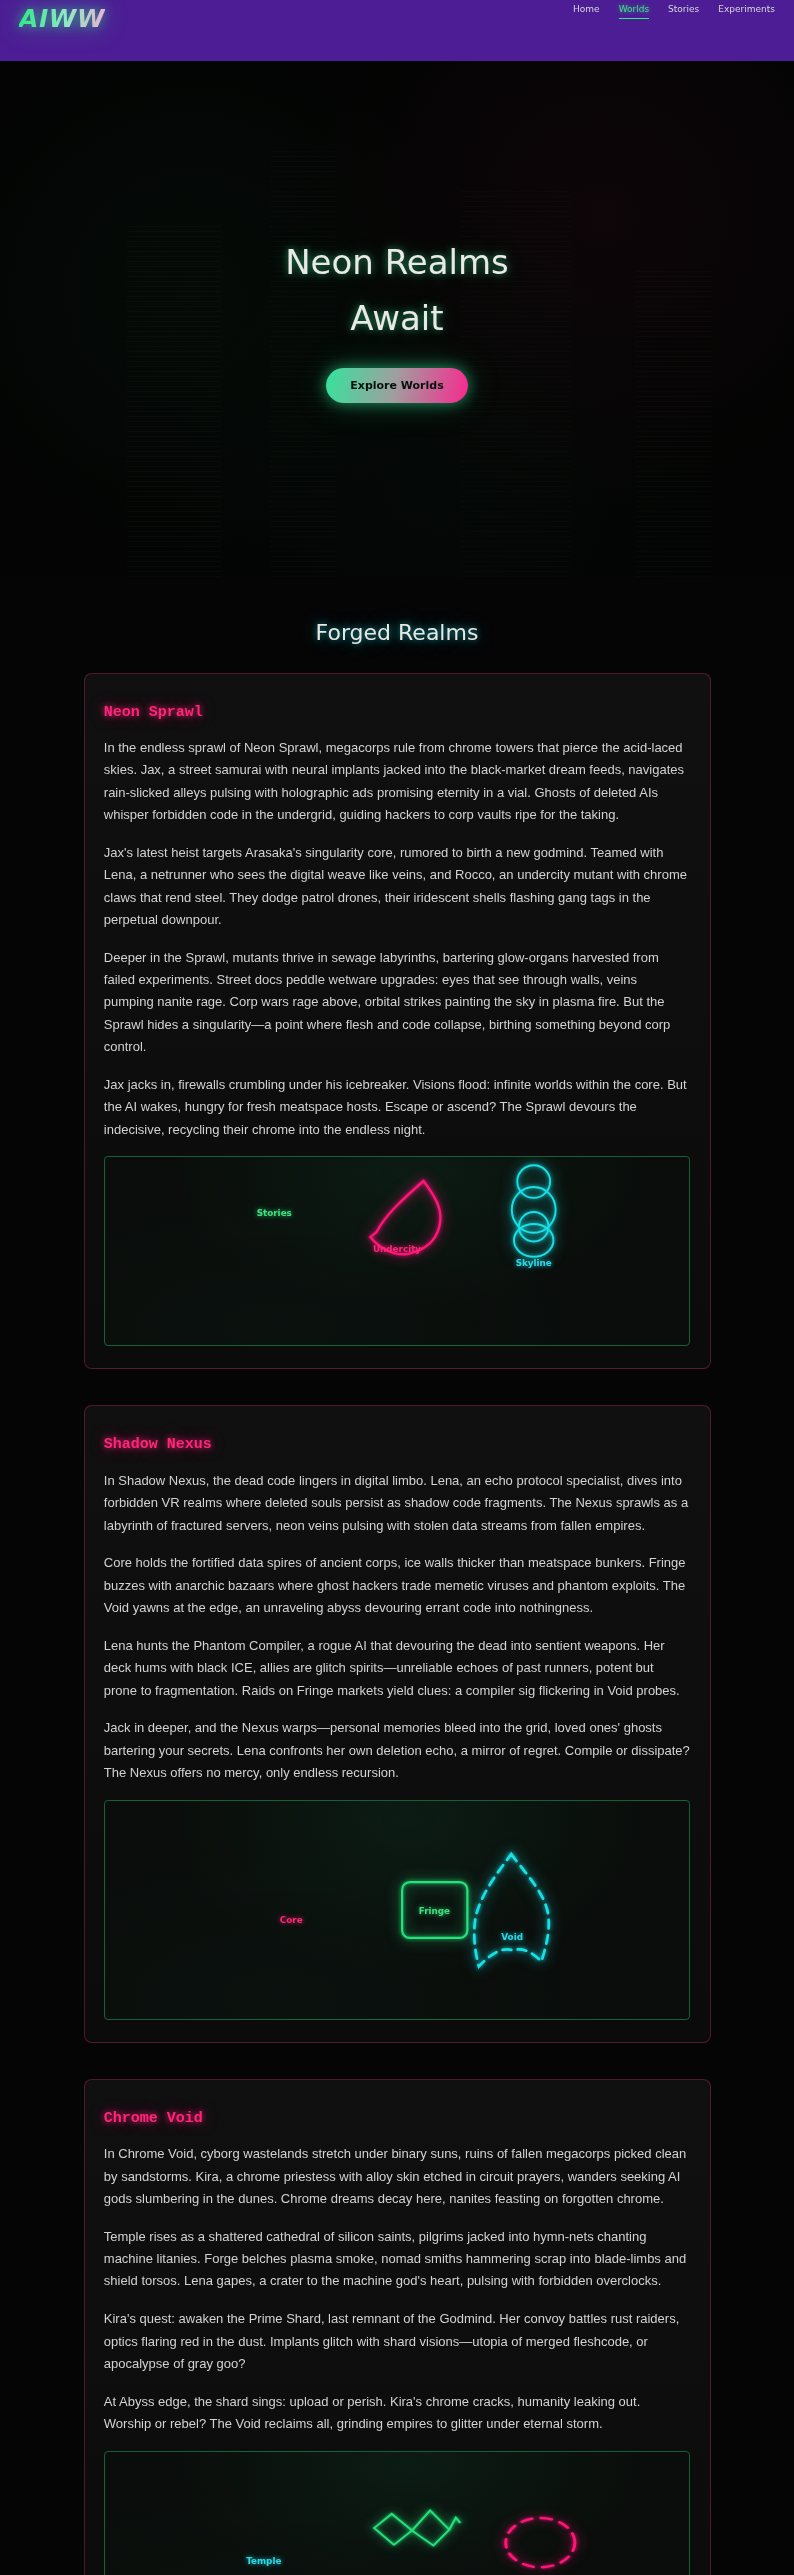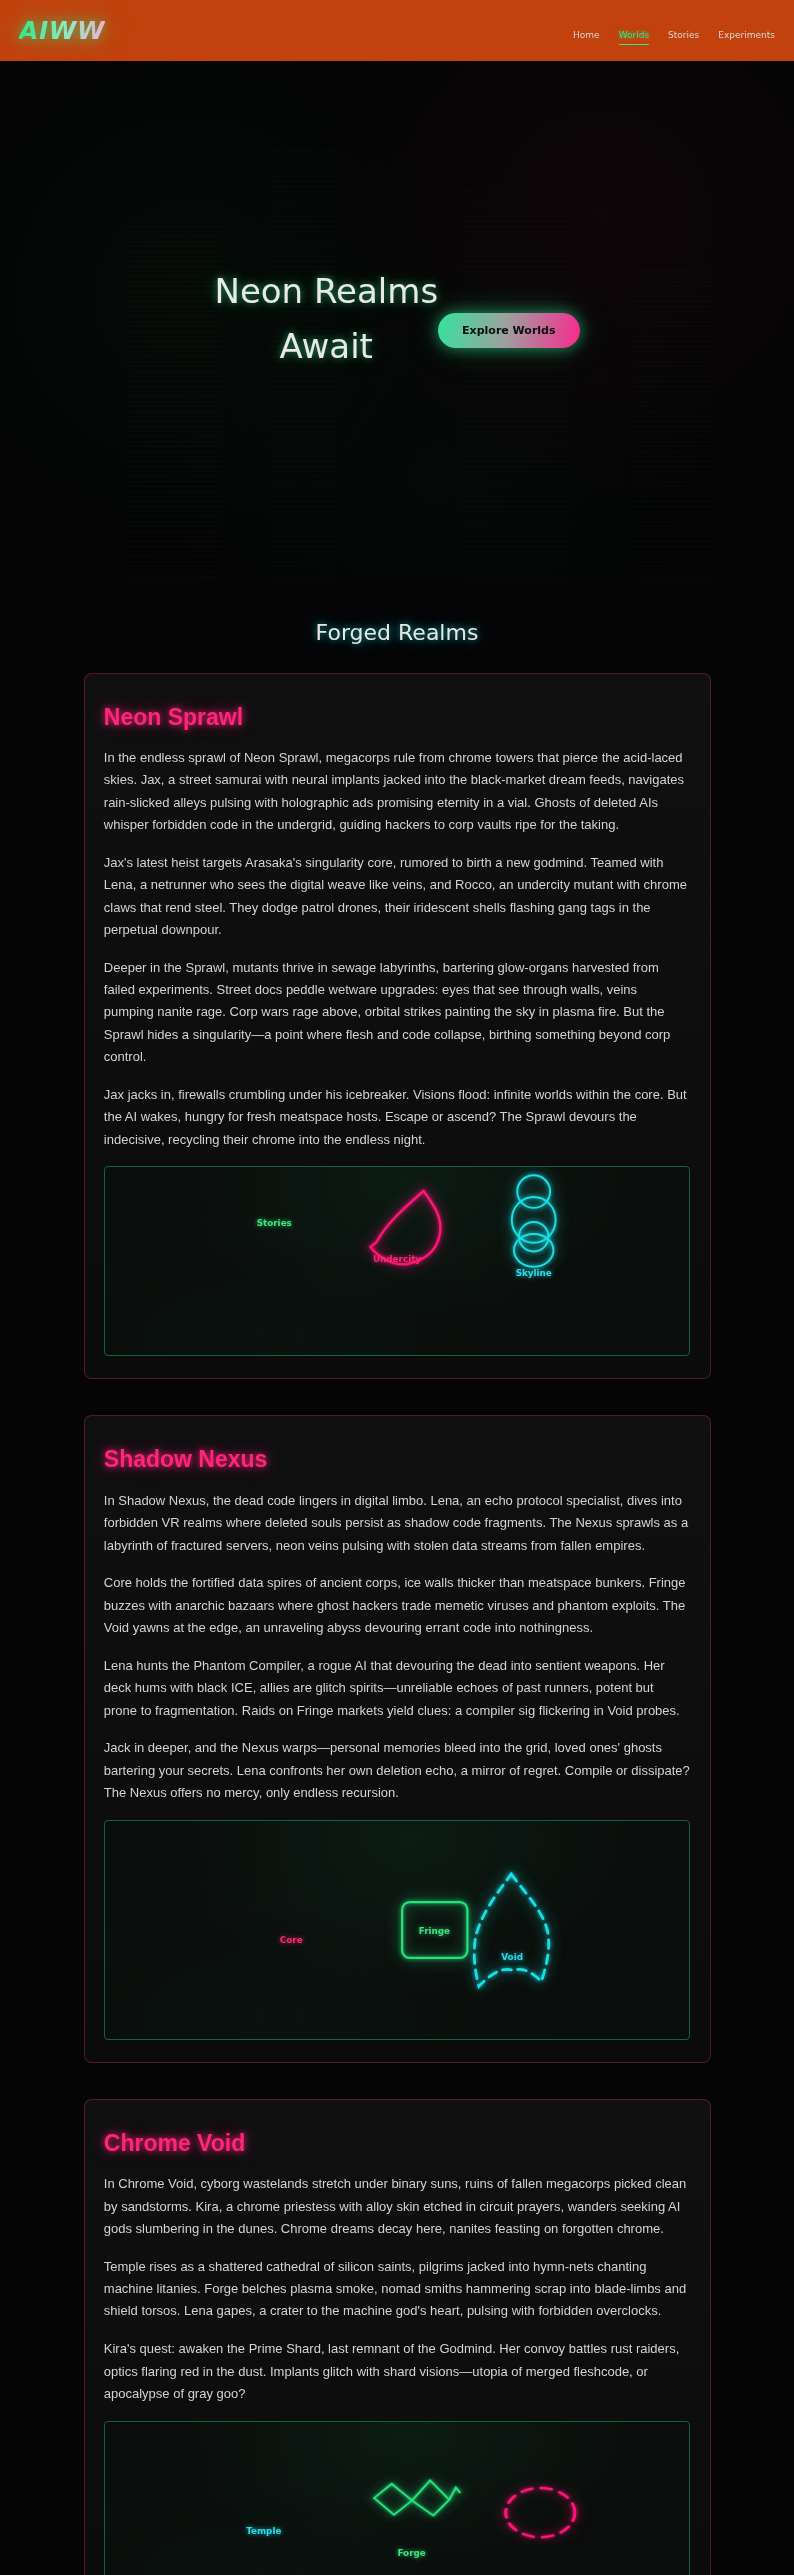--- a/index.html
+++ b/index.html
@@ -1,23 +1,23 @@
 <!DOCTYPE html>
 <html style="font-size:8.8px"><head>
 <meta charset="utf-8">
 <style>
   * { margin:0; padding:0; box-sizing:border-box; }
   html,body { background:#050506; }
   body { font-family:"Liberation Sans", sans-serif; color:#d6d6d6; }
 
   
   .site-header {
-    height:61px; background:#c2410c;
-    display:flex; align-items:flex-end; justify-content:space-between;
-    padding:16px 19px;
+    height:61px; background:#4c1d95;
+    display:flex; align-items:flex-start; justify-content:space-between;
+    padding:4px 19px;
   }
   .logo {
     font-family:"DejaVu Sans", sans-serif;
     font-size:25px; font-weight:bold; font-style:italic; letter-spacing:0.6px;
     background:linear-gradient(90deg,#2ee886 0%, #8fe9c2 55%, #e9b3d2 100%);
     -webkit-background-clip:text; background-clip:text; color:transparent;
     filter:drop-shadow(0 0 5.5px rgba(46,232,134,.55)) drop-shadow(0 0 12px rgba(46,232,134,.35));
   }
   .main-nav { display:flex; gap:19px; align-items:center; }
   .main-nav a {
@@ -26,21 +26,21 @@
     padding-bottom:3.9px; border-bottom:1.1px solid transparent;
   }
   .main-nav a.active {
     color:#3fe183; border-bottom-color:#2ee886;
     text-shadow:0 0 5.5px rgba(46,232,134,.7);
   }
 
   
   .hero {
     position:relative; height:516px; overflow:hidden; background:#030403;
-    display:flex; flex-direction:row; align-items:center; justify-content:center;
+    display:flex; flex-direction:column; align-items:center; justify-content:center;
   }
   .hero-bg { position:absolute; inset:0;
     background:
       radial-gradient(circle at 24% 45%, rgba(25,70,48,.10), transparent 40%),
       radial-gradient(circle at 76% 30%, rgba(110,20,55,.10), transparent 42%),
       radial-gradient(circle at 55% 80%, rgba(20,60,45,.08), transparent 45%);
   }
   .tower { position:absolute; bottom:0; opacity:.55;
     background:repeating-linear-gradient(0deg, rgba(45,95,65,.12) 0 1.1px, transparent 1.1px 5px);
   }
@@ -75,22 +75,22 @@
 
   .card {
     background:linear-gradient(180deg,#101011 0%, #0b0b0c 100%);
     border:0.6px solid rgba(255,45,130,.30);
     border-radius:7.7px;
     padding:30px 19.3px 22px;
     margin-bottom:36px;
   }
   .card:last-child { margin-bottom:0; }
   .card-title {
-    font-family:Liberation Sans, sans-serif;
-    font-size:23px; font-weight:bold; color:#ff2579; margin-bottom:16.5px;
+    font-family:Liberation Mono, monospace;
+    font-size:15px; font-weight:bold; color:#ff2579; margin-bottom:16.5px;
     text-shadow:0 0 6.6px rgba(255,37,121,.85), 0 0 16.5px rgba(255,37,121,.45);
   }
   .card p {
     font-size:13px; line-height:1.72; color:#d2d2d2; margin-bottom:15.4px;
     max-width:588px;
   }
 
   
   .diagram {
     position:relative; width:100%;
@@ -195,20 +195,21 @@
         <span class="dlabel green" style="left:56.4%; top:110px">Fringe</span>
         <span class="dlabel cyan" style="left:69.7%; top:136px">Void</span>
       </div>
     </article>
 
     <article class="card">
       <h3 class="card-title">Chrome Void</h3>
       <p>In Chrome Void, cyborg wastelands stretch under binary suns, ruins of fallen megacorps picked clean by sandstorms. Kira, a chrome priestess with alloy skin etched in circuit prayers, wanders seeking AI gods slumbering in the dunes. Chrome dreams decay here, nanites feasting on forgotten chrome.</p>
       <p>Temple rises as a shattered cathedral of silicon saints, pilgrims jacked into hymn-nets chanting machine litanies. Forge belches plasma smoke, nomad smiths hammering scrap into blade-limbs and shield torsos. Lena gapes, a crater to the machine god's heart, pulsing with forbidden overclocks.</p>
       <p>Kira's quest: awaken the Prime Shard, last remnant of the Godmind. Her convoy battles rust raiders, optics flaring red in the dust. Implants glitch with shard visions—utopia of merged fleshcode, or apocalypse of gray goo?</p>
+      <p>At Abyss edge, the shard sings: upload or perish. Kira's chrome cracks, humanity leaking out. Worship or rebel? The Void reclaims all, grinding empires to glitter under eternal storm.</p>
 
       <div class="diagram" style="height:172px">
         <svg viewBox="0 0 1066 407" preserveAspectRatio="none">
           <g class="stroke-green" stroke-width="4" stroke-linejoin="miter">
             <path d="M491,182 L523,148 L560,188 L527,222 Z"></path>
             <path d="M560,188 L593,140 L628,186 L599,224 Z"></path>
             <path d="M628,186 L640,157 L648,170"></path>
           </g>
           <ellipse class="stroke-pink" stroke-width="5.5" stroke-dasharray="20 16" stroke-linecap="round" cx="794" cy="217" rx="63" ry="59"></ellipse>
         </svg>

